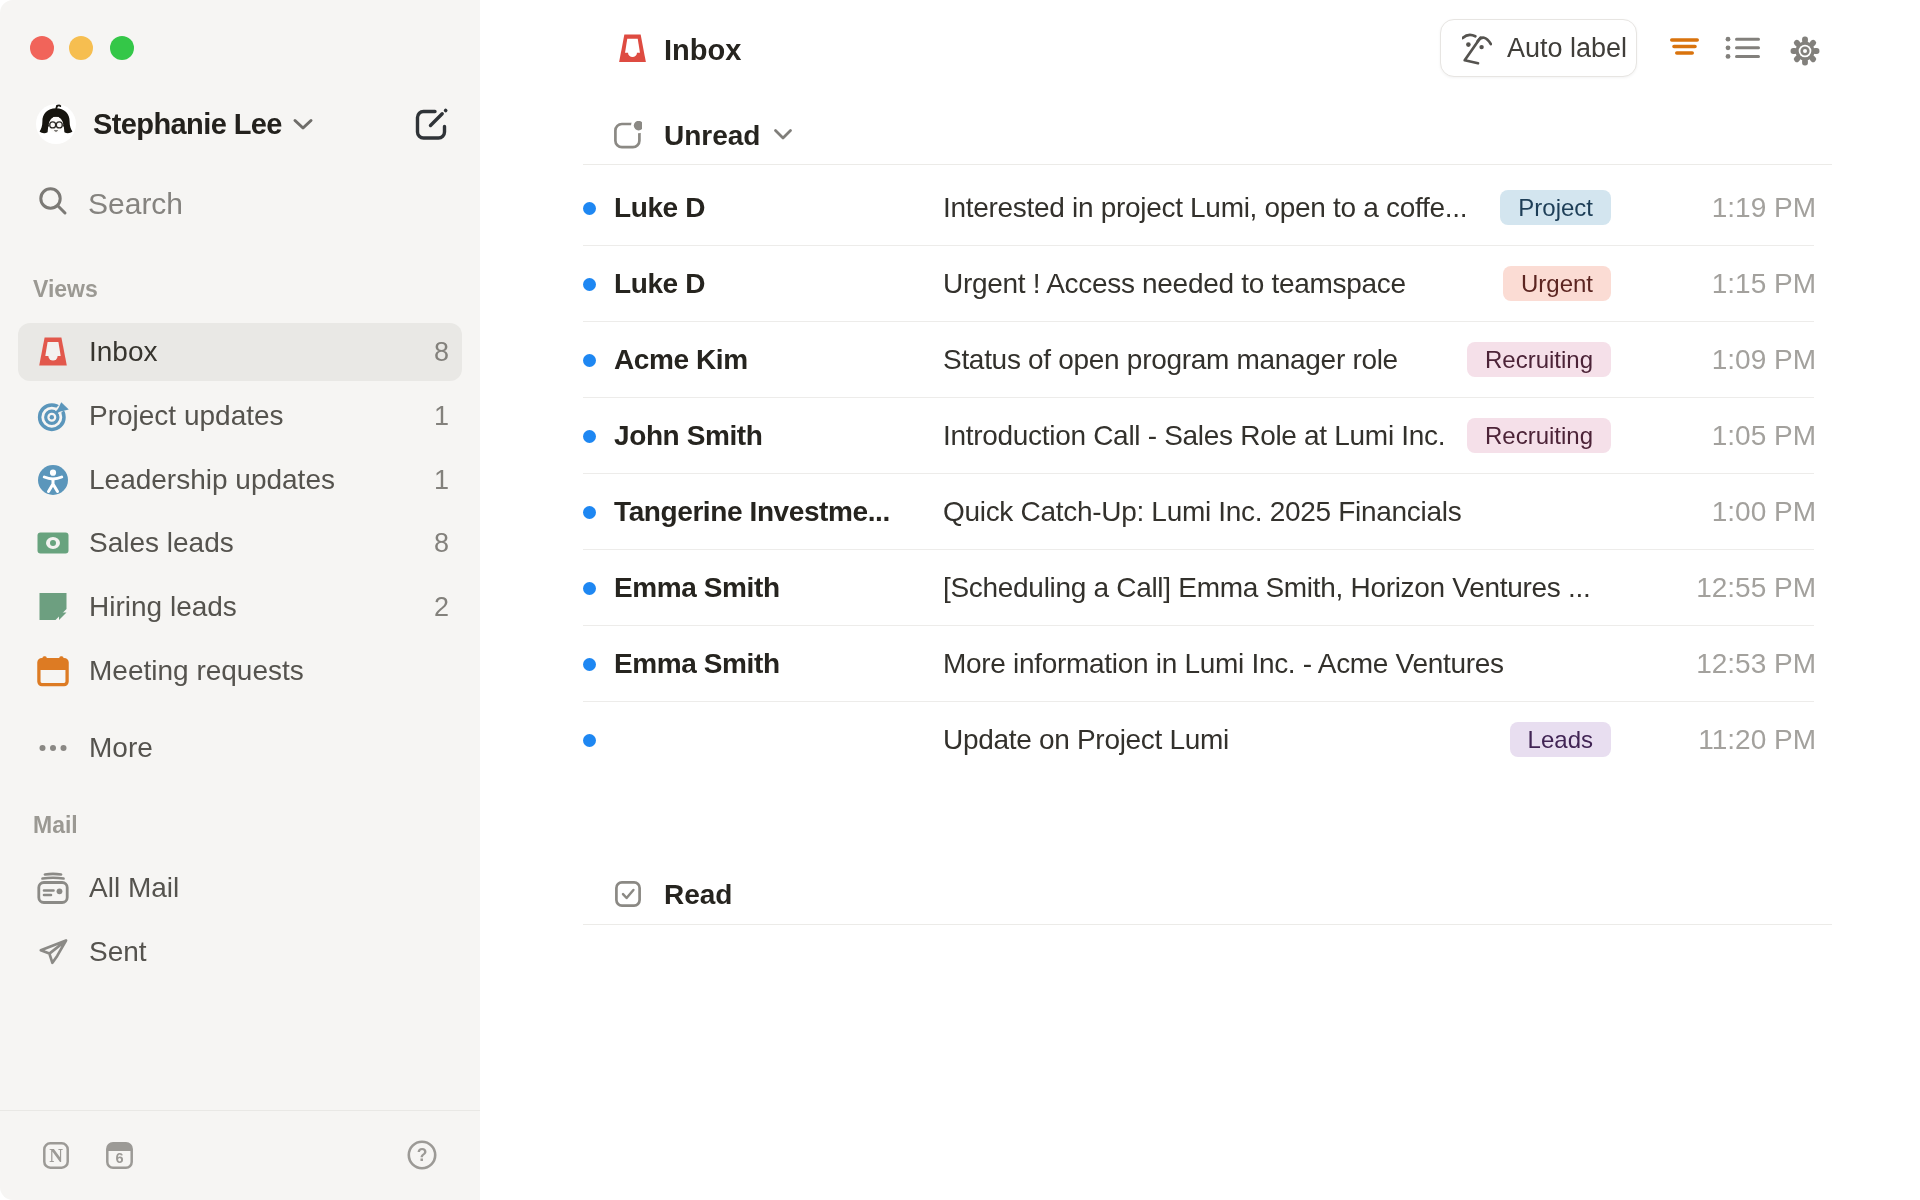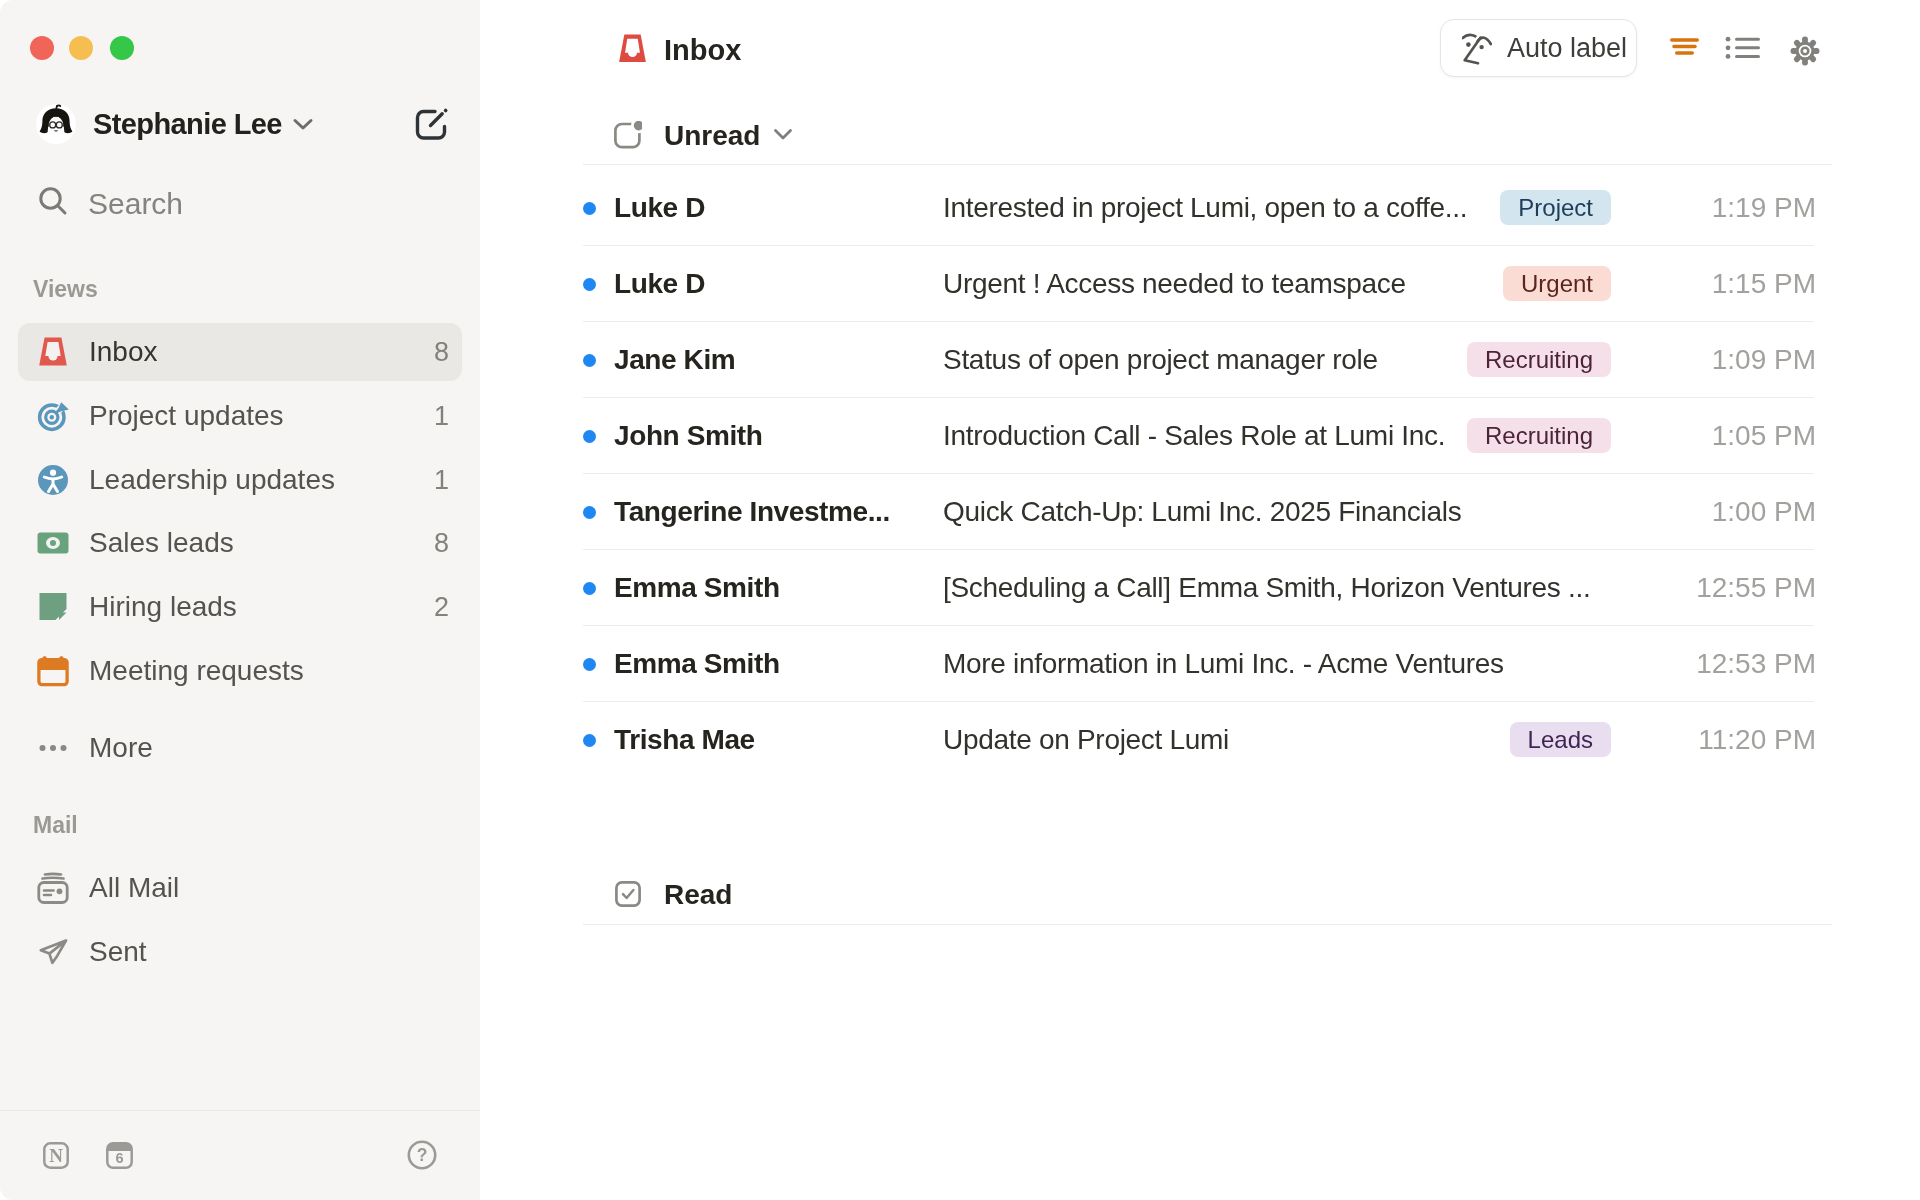--- a/index.html
+++ b/index.html
@@ -239,22 +239,22 @@
   </div>
   <div class="row" style="top:246px;">
     <div class="dot"></div>
       <div class="nm">Luke D</div>
     <div class="sj">Urgent ! Access needed to teamspace</div>
     <div class="chip red">Urgent</div>
       <div class="tm">1:15 PM</div>
   </div>
   <div class="row" style="top:322px;">
     <div class="dot"></div>
-      <div class="nm">Jane Kim</div>
-    <div class="sj">Status of open project manager role</div>
+      <div class="nm">Acme Kim</div>
+    <div class="sj">Status of open program manager role</div>
     <div class="chip pink">Recruiting</div>
       <div class="tm">1:09 PM</div>
   </div>
   <div class="row" style="top:398px;">
     <div class="dot"></div>
       <div class="nm">John Smith</div>
     <div class="sj">Introduction Call - Sales Role at Lumi Inc.</div>
     <div class="chip pink">Recruiting</div>
       <div class="tm">1:05 PM</div>
   </div>
@@ -271,21 +271,20 @@
     <div class="tm">12:55 PM</div>
   </div>
   <div class="row" style="top:626px;">
     <div class="dot"></div>
       <div class="nm">Emma Smith</div>
     <div class="sj">More information in Lumi Inc. - Acme Ventures</div>
     <div class="tm">12:53 PM</div>
   </div>
   <div class="row last" style="top:702px;">
     <div class="dot"></div>
-      <div class="nm">Trisha Mae</div>
     <div class="sj">Update on Project Lumi</div>
     <div class="chip purple">Leads</div>
       <div class="tm">11:20 PM</div>
   </div>
 
   <svg class="abs" style="left:135px;top:881px;" width="26" height="26" viewBox="0 0 26 26">
     <rect x="1.4" y="1.4" width="23.2" height="23.2" rx="5.5" fill="none" stroke="#8b8984" stroke-width="2.7"></rect>
     <path d="M8 13.2 l3.6 3.8 L18.4 9" fill="none" stroke="#8b8984" stroke-width="2.5" stroke-linecap="round" stroke-linejoin="round"></path>
   </svg>
   <div class="abs shead" style="left:184px; top:879px;">Read</div>

